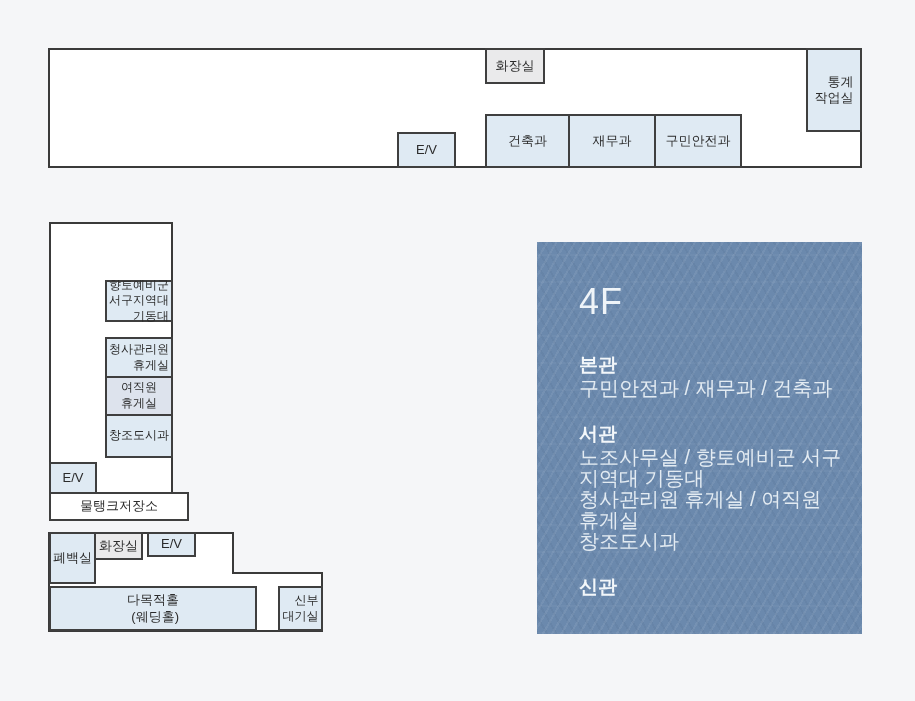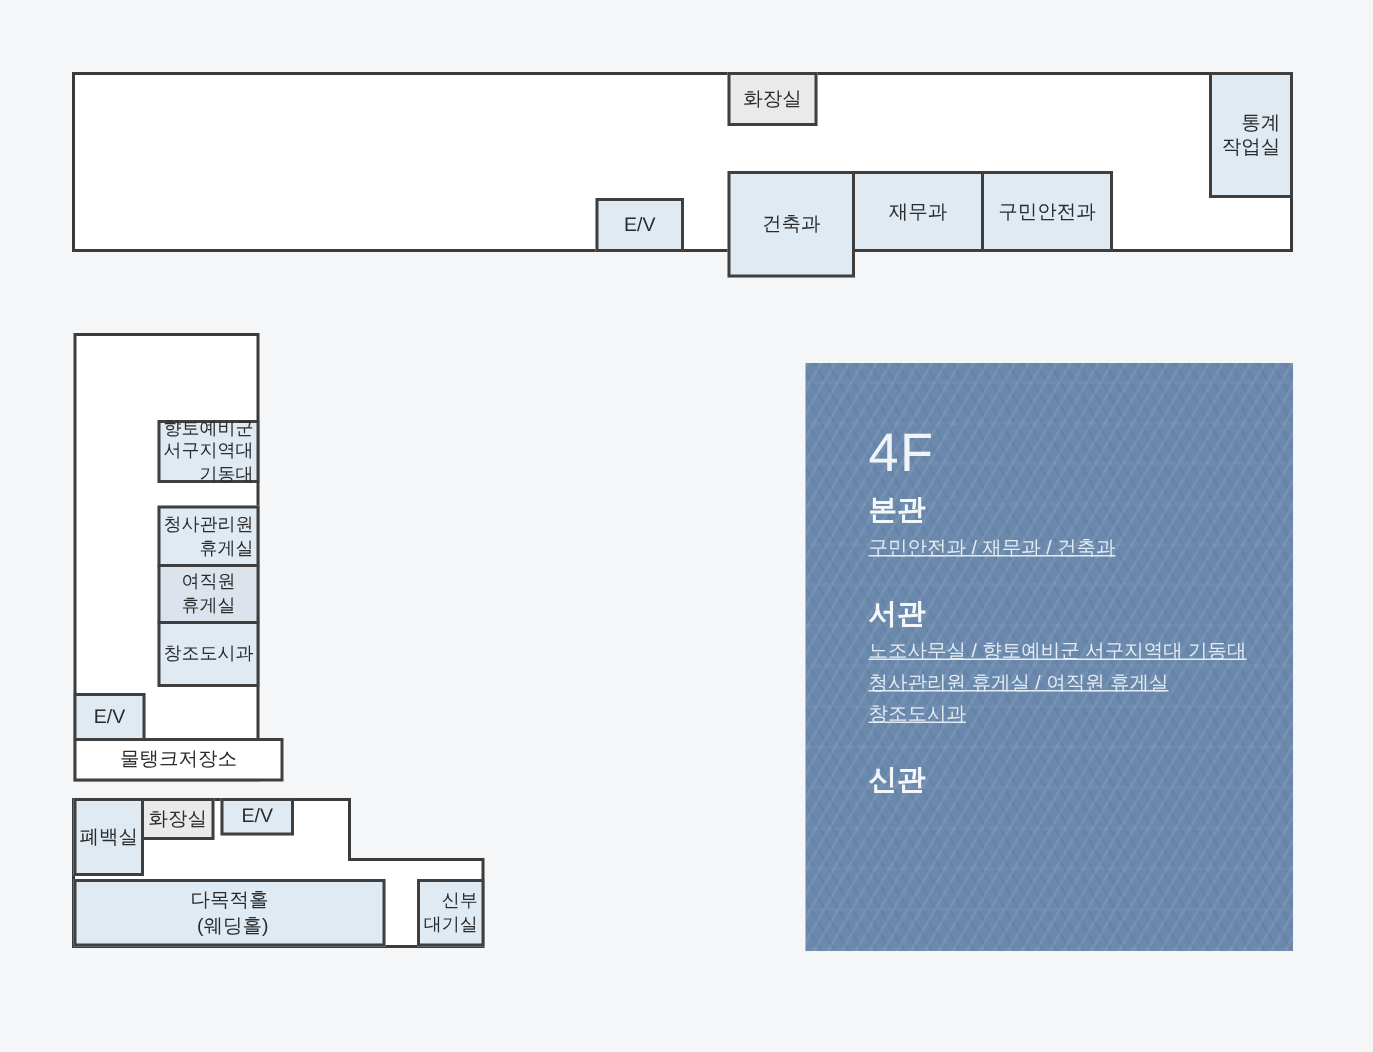--- a/index.html
+++ b/index.html
@@ -39,23 +39,23 @@
       repeating-linear-gradient(0deg, rgba(255,255,255,0.03) 0px, rgba(255,255,255,0.03) 2px, rgba(255,255,255,0) 2px, rgba(255,255,255,0) 27px);
     padding:38px 20px 0 42px;
   }
   .panel .floor {
     font-size:36px; line-height:44px; color:#eff4f8; letter-spacing:1px;
   }
   .panel .sec-title {
     font-size:19px; line-height:26px; font-weight:bold; color:#f3f7fa;
   }
   .panel .sec-line {
-    font-size:13px; line-height:21px; color:#e3ebf2;text-decoration:underline;
+    font-size:20px; line-height:21px; color:#e3ebf2;
   }
-  .mt1 { margin-top:4px; }
+  .mt1 { margin-top:28px; }
   .mt2 { margin-top:22px; }
 </style>
 </head>
 <body>
 
 <div id="stage">
 
   <div class="bldg" style="left:48px; top:48px; width:814px; height:120px;"></div>
 
   <div class="room gray" style="left:485px; top:48px; width:60px; height:36px;">
@@ -64,21 +64,21 @@
 
   <div class="room blue" style="left:806px; top:48px; width:56px; height:84px;">
     <span>통계
 작업실</span>
   </div>
 
   <div class="room blue" style="left:397px; top:132px; width:59px; height:36px;">
     <span>E/V</span>
   </div>
 
-  <div class="room blue" style="left:485px; top:114px; width:85px; height:71px;">
+  <div class="room blue" style="left:485px; top:114px; width:85px; height:54px;">
     <span>건축과</span>
   </div>
 
   <div class="room blue" style="left:568px; top:114px; width:88px; height:54px;">
     <span>재무과</span>
   </div>
 
   <div class="room blue" style="left:654px; top:114px; width:88px; height:54px;">
     <span>구민안전과</span>
   </div>

